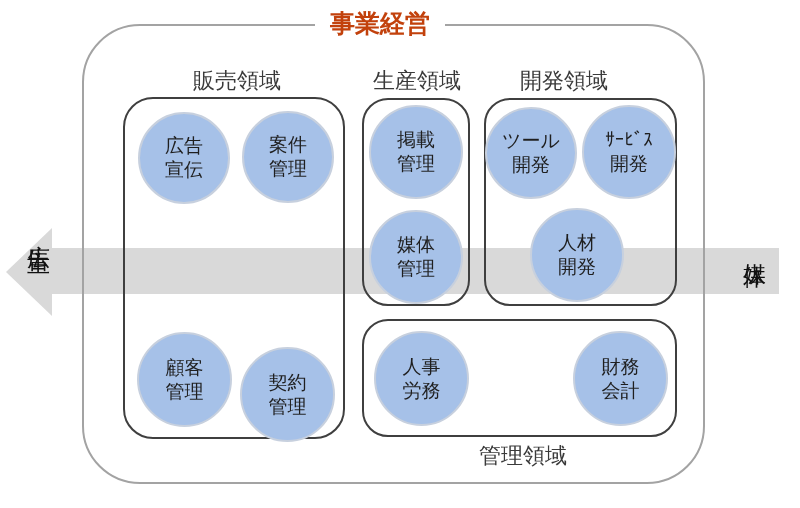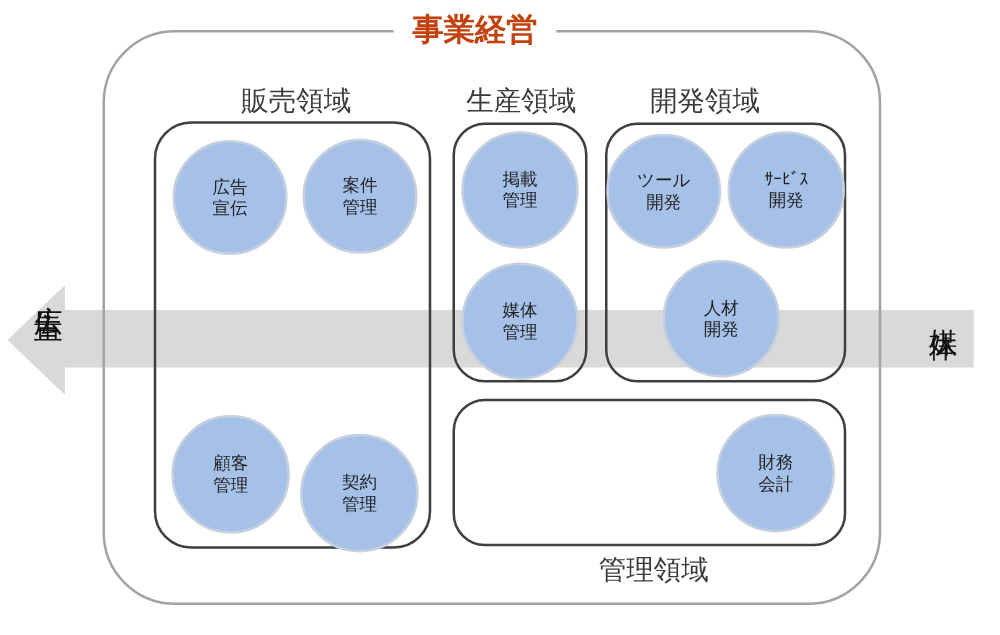--- a/index.html
+++ b/index.html
@@ -44,21 +44,21 @@
   .lbl-sales       { left:237px; top:66px; }
   .lbl-production  { left:417px; top:66px; }
   .lbl-development { left:564px; top:66px; }
   .lbl-admin       { left:523px; top:441px; }
   
   .circle {
     position:absolute; border-radius:50%;
     background:var(--circle-fill,#a6c1e8);
     border:2px solid var(--circle-ring,#c7d0de);
     display:flex; align-items:center; justify-content:center;
-    text-align:center; font-size:14px; line-height:1.24; color:#1f1f1f;
+    text-align:center; font-size:19px; line-height:1.24; color:#1f1f1f;
     white-space:pre-line; z-index:3; box-sizing:border-box;
   }
   .c-adpr     { left:138px; top:112px; width:92px; height:92px; }
   .c-case     { left:242px; top:111px; width:92px; height:92px;text-align:center; }
   .c-customer { left:137px; top:332px; width:95px; height:95px; }
   .c-contract { left:240px; top:347px; width:95px; height:95px; }
   .c-listing  { left:369px; top:105px; width:94px; height:94px; }
   .c-media    { left:369px; top:210px; width:94px; height:94px; }
   .c-tool     { left:485px; top:107px; width:92px; height:92px; }
   .c-service  { left:582px; top:105px; width:94px; height:94px; }
@@ -108,19 +108,21 @@
   <div class="circle c-media">媒体
 管理</div>
 
   <div class="circle c-tool">ツール
 開発</div>
   <div class="circle c-service">ｻｰﾋﾞｽ
 開発</div>
   <div class="circle c-talent">人材
 開発</div>
 
+  <div class="circle c-hr">人事
+労務</div>
   <div class="circle c-finance">財務
 会計</div>
 
   <div class="v-label v-left">広告主</div>
   <div class="v-label v-right">媒体</div>
 
 </div>
 
 </body></html>

